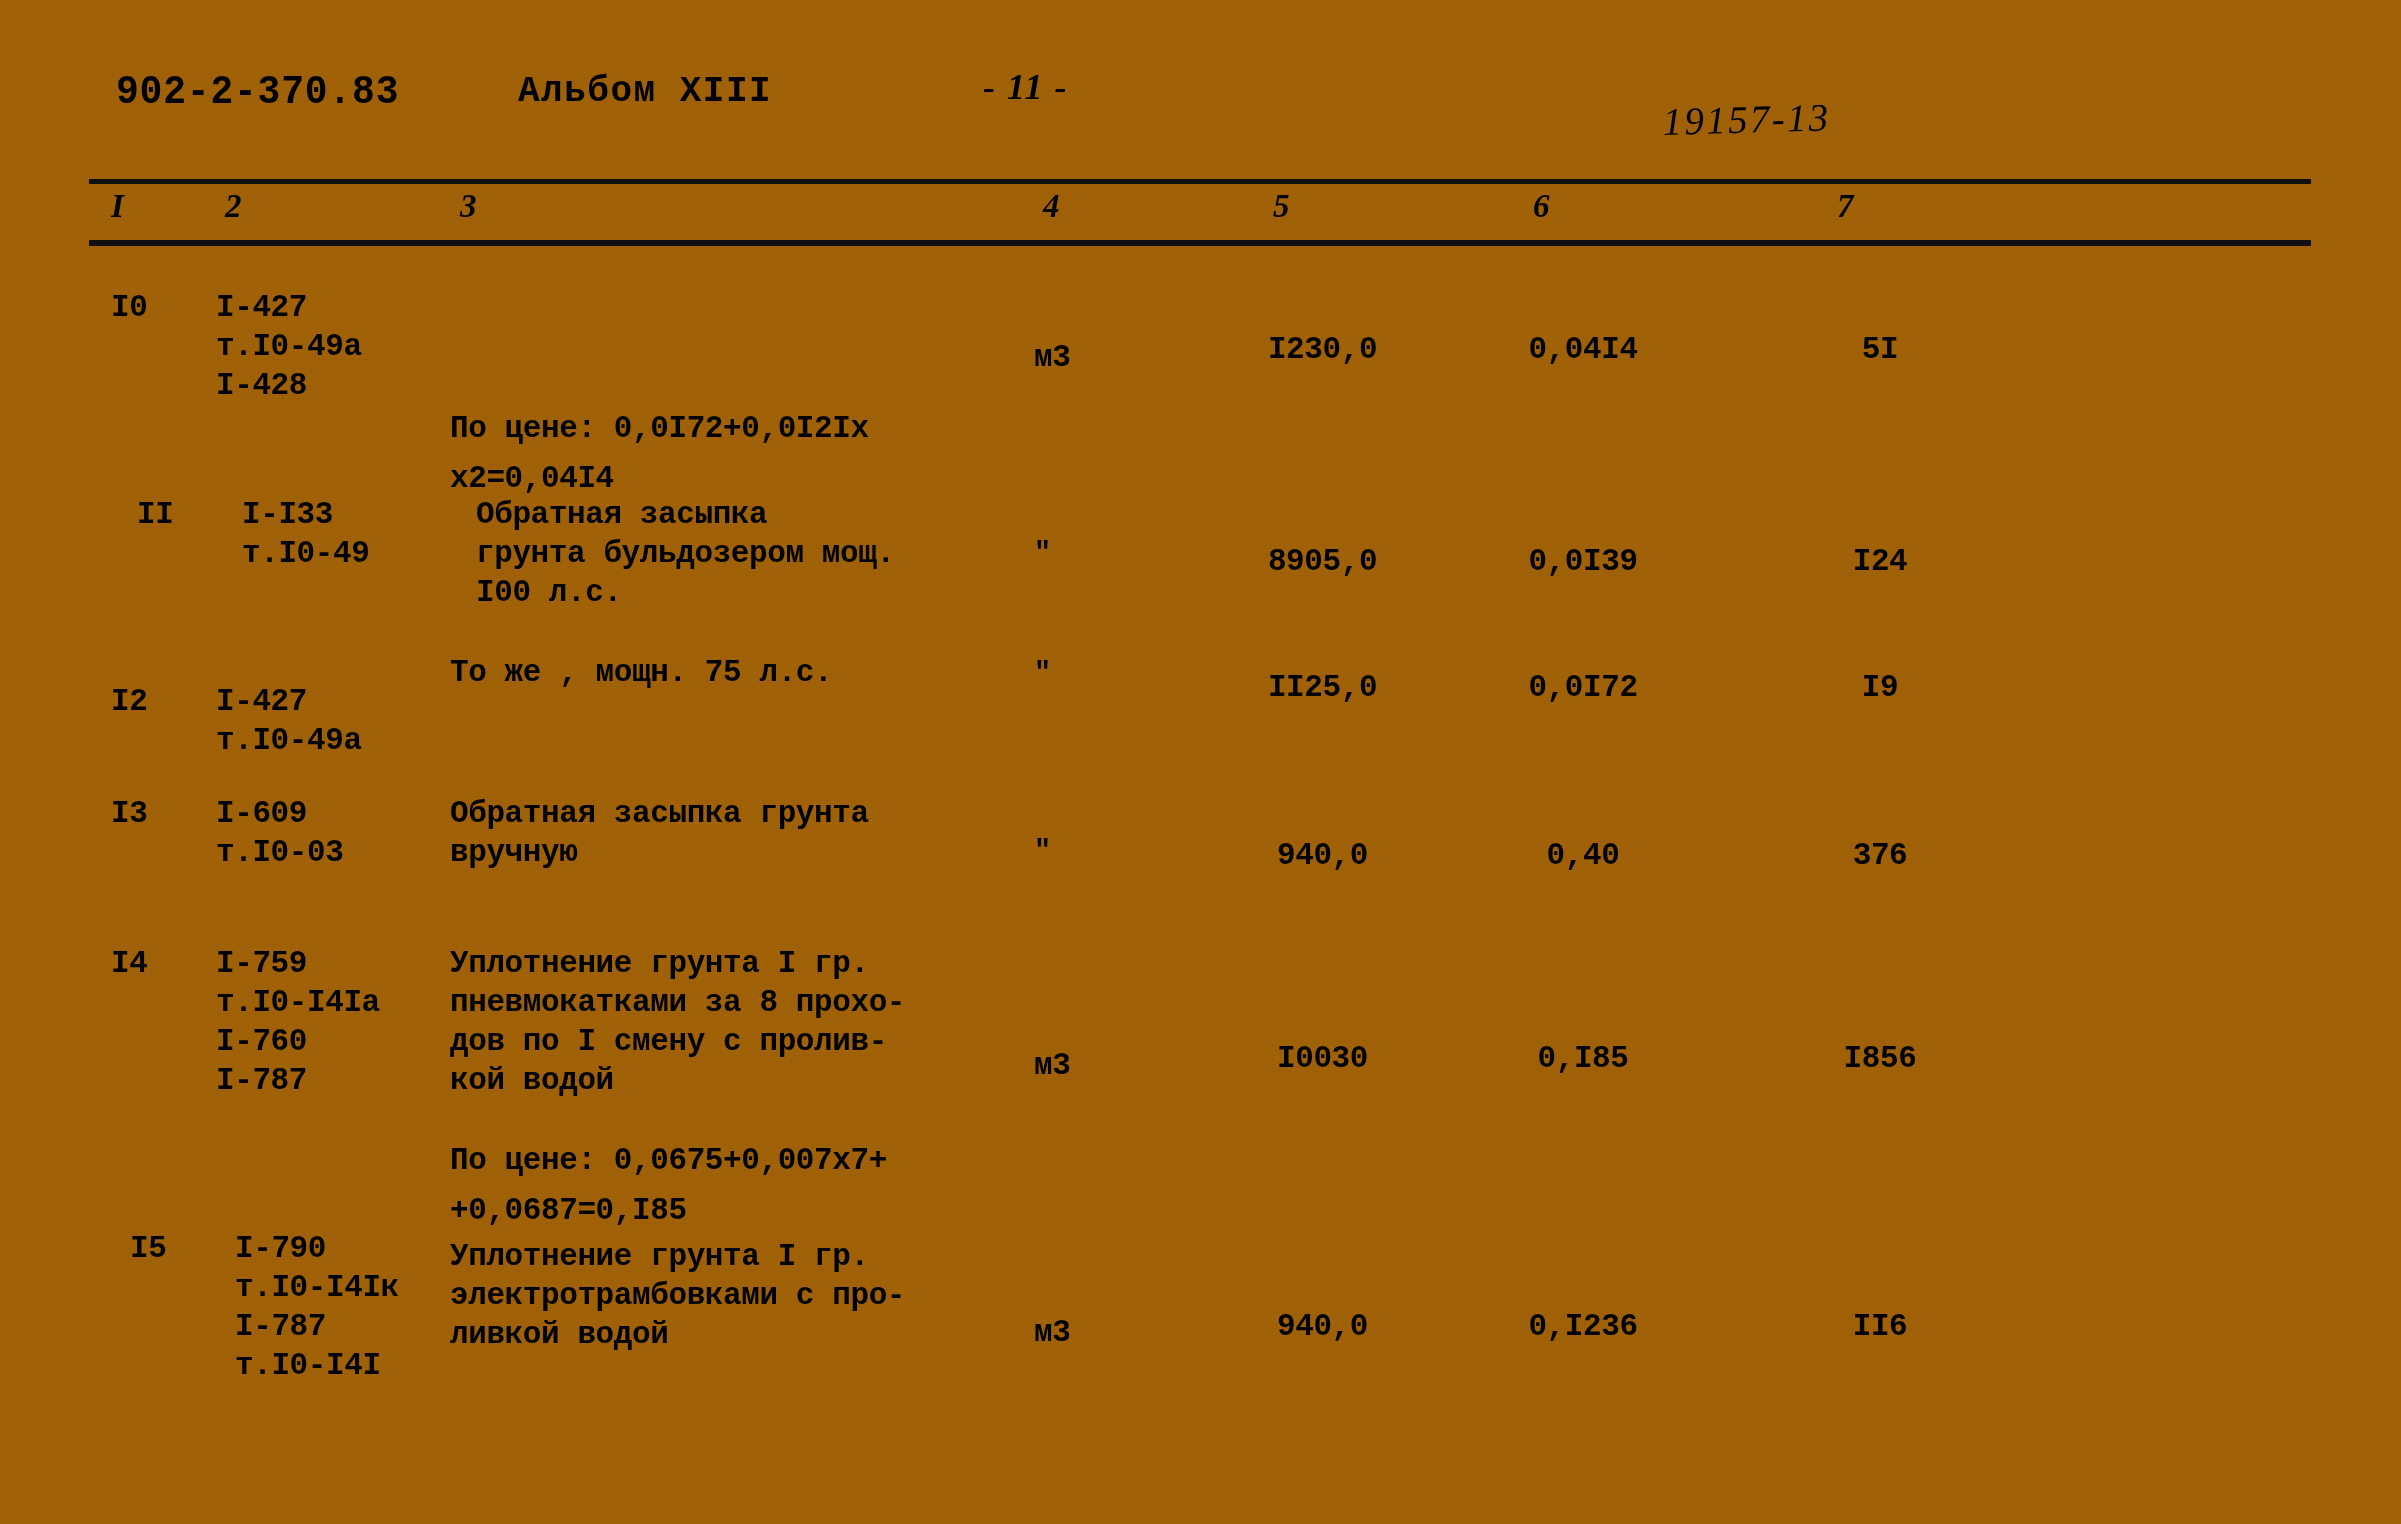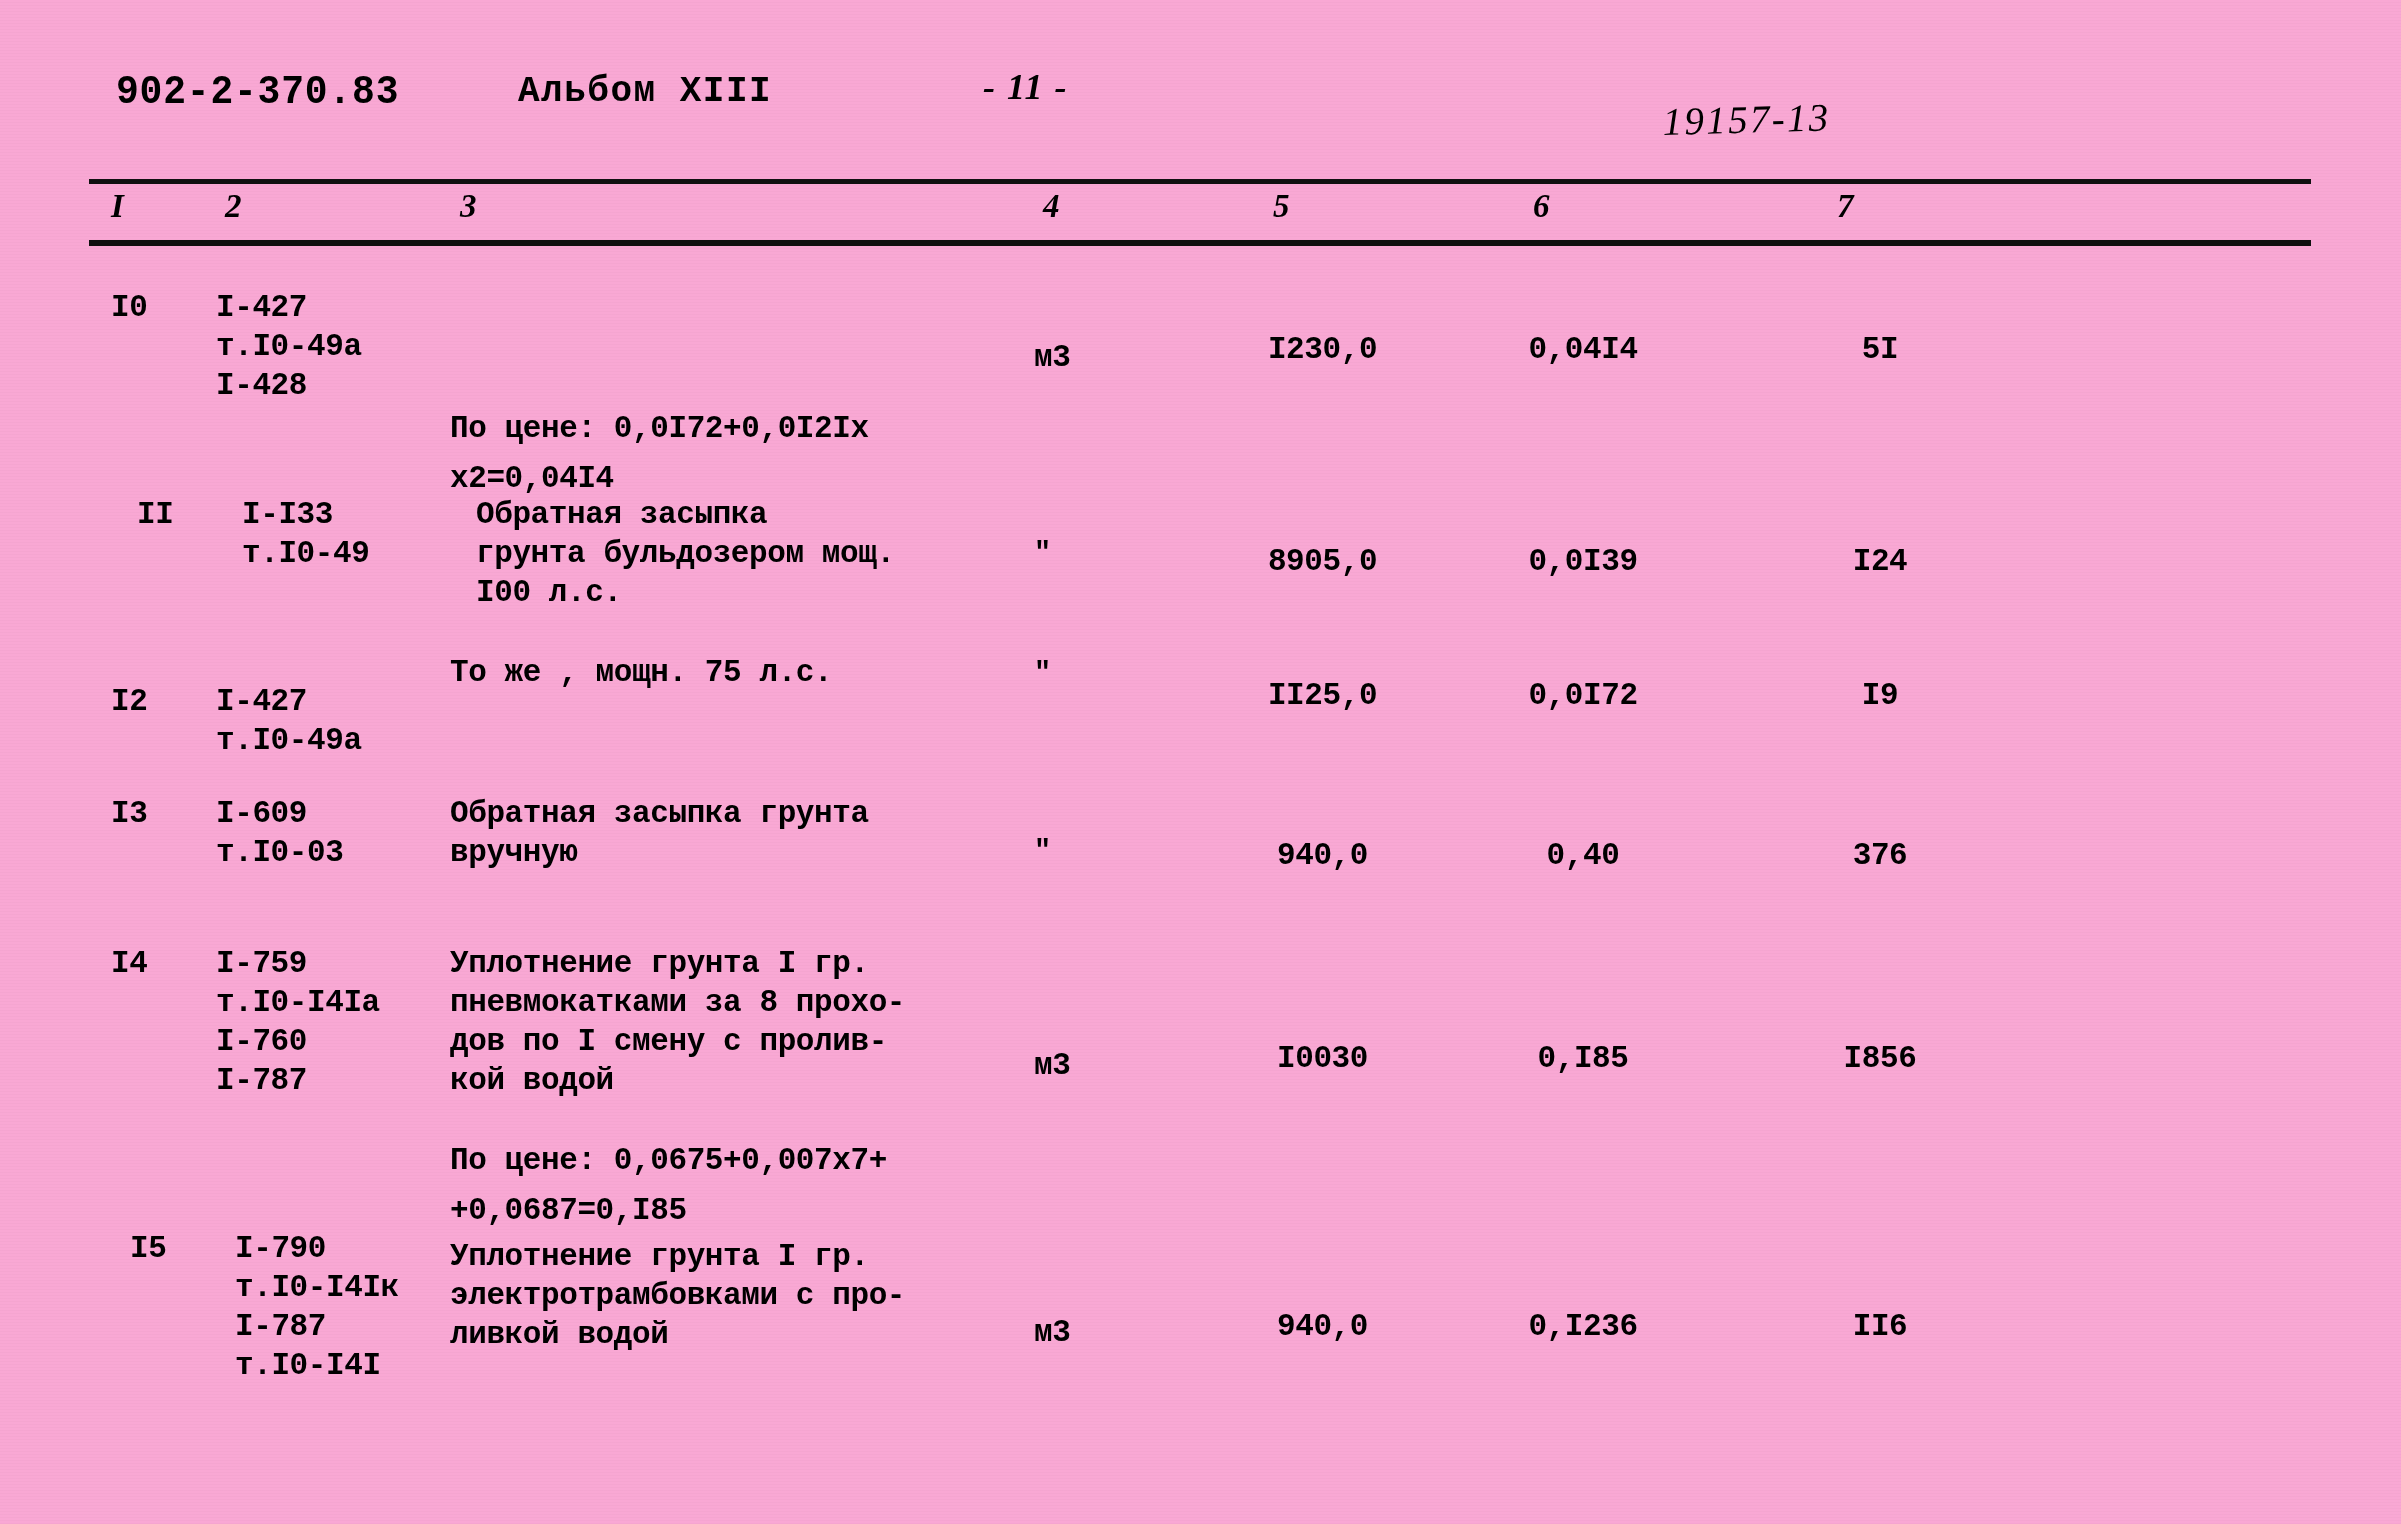--- a/index.html
+++ b/index.html
@@ -13,21 +13,21 @@
     height: 1524px;
     position: relative;
     font-family: "Liberation Serif", "DejaVu Serif", serif;
     color: #000000;
     overflow: hidden;
   }
 
   .page {
     position: absolute;
     inset: 0;
-    background: #f9a8d4;
+    background: #a16207;
   }
 
   
   .doc-header {
     position: absolute;
     top: 69px;
     left: 0;
     width: 2401px;
     height: 60px;
   }
@@ -167,21 +167,21 @@
 
   #row-11 { height: 173px; }
   #row-11 .c-num, #row-11 .c-code, #row-11 .c-desc { top: 15px; margin-left: 26px; }
   #row-11 .c-unit { top: 53px; }
   #row-11 .c-qty, #row-11 .c-price, #row-11 .c-total { top: 62px; }
 
   #row-12 { height: 124px; }
   #row-12 .c-num, #row-12 .c-code { top: 28.5px; }
   #row-12 .c-desc { top: 0px; }
   #row-12 .c-unit { top: 0px; }
-  #row-12 .c-qty, #row-12 .c-price, #row-12 .c-total { top: 15px; margin-top: 8px; }
+  #row-12 .c-qty, #row-12 .c-price, #row-12 .c-total { top: 15px; }
 
   #row-13 { height: 143px; }
   #row-13 .c-num, #row-13 .c-code, #row-13 .c-desc { top: 16.5px; }
   #row-13 .c-unit { top: 54px; }
   #row-13 .c-qty, #row-13 .c-price, #row-13 .c-total { top: 59px; }
 
   #row-14 { height: 285px; }
   #row-14 .c-num, #row-14 .c-code, #row-14 .c-desc { top: 24px; }
   #row-14 .c-unit { top: 126px; }
   #row-14 .c-qty, #row-14 .c-price, #row-14 .c-total { top: 119px; }

